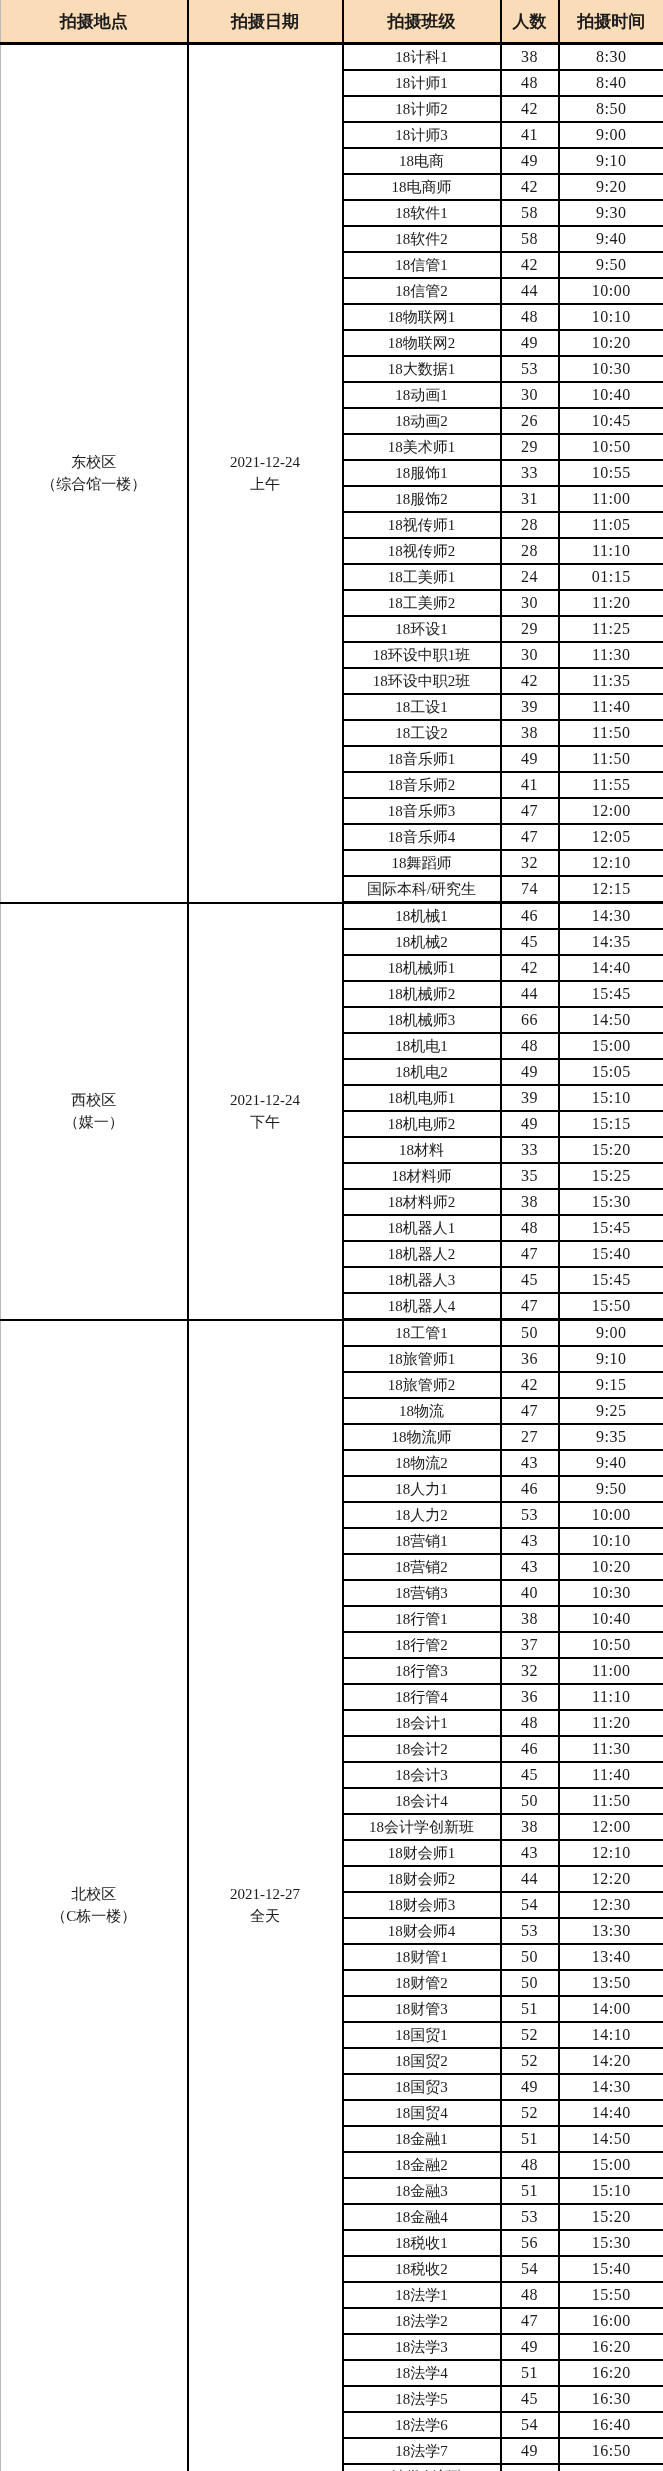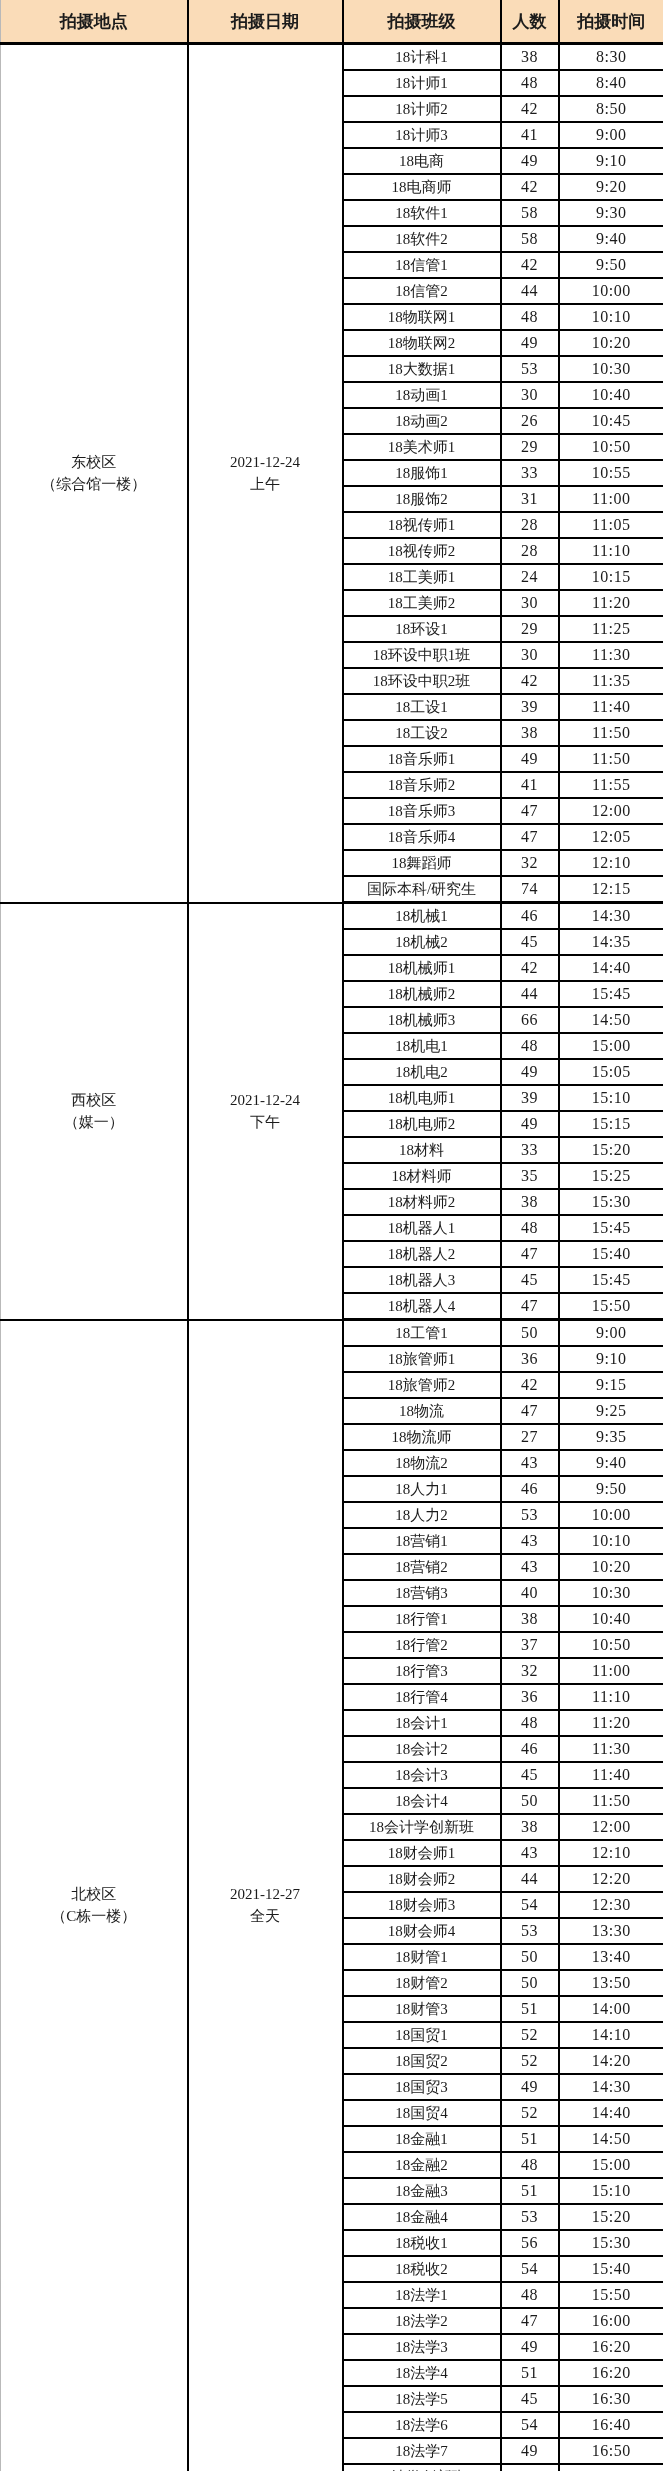--- a/index.html
+++ b/index.html
@@ -164,21 +164,21 @@
         <td class="time-cell">11:05</td>
       </tr>
       <tr>
         <td class="class-cell">18视传师2</td>
         <td class="count-cell">28</td>
         <td class="time-cell">11:10</td>
       </tr>
       <tr>
         <td class="class-cell">18工美师1</td>
         <td class="count-cell">24</td>
-        <td class="time-cell">10:15</td>
+        <td class="time-cell">01:15</td>
       </tr>
       <tr>
         <td class="class-cell">18工美师2</td>
         <td class="count-cell">30</td>
         <td class="time-cell">11:20</td>
       </tr>
       <tr>
         <td class="class-cell">18环设1</td>
         <td class="count-cell">29</td>
         <td class="time-cell">11:25</td>

